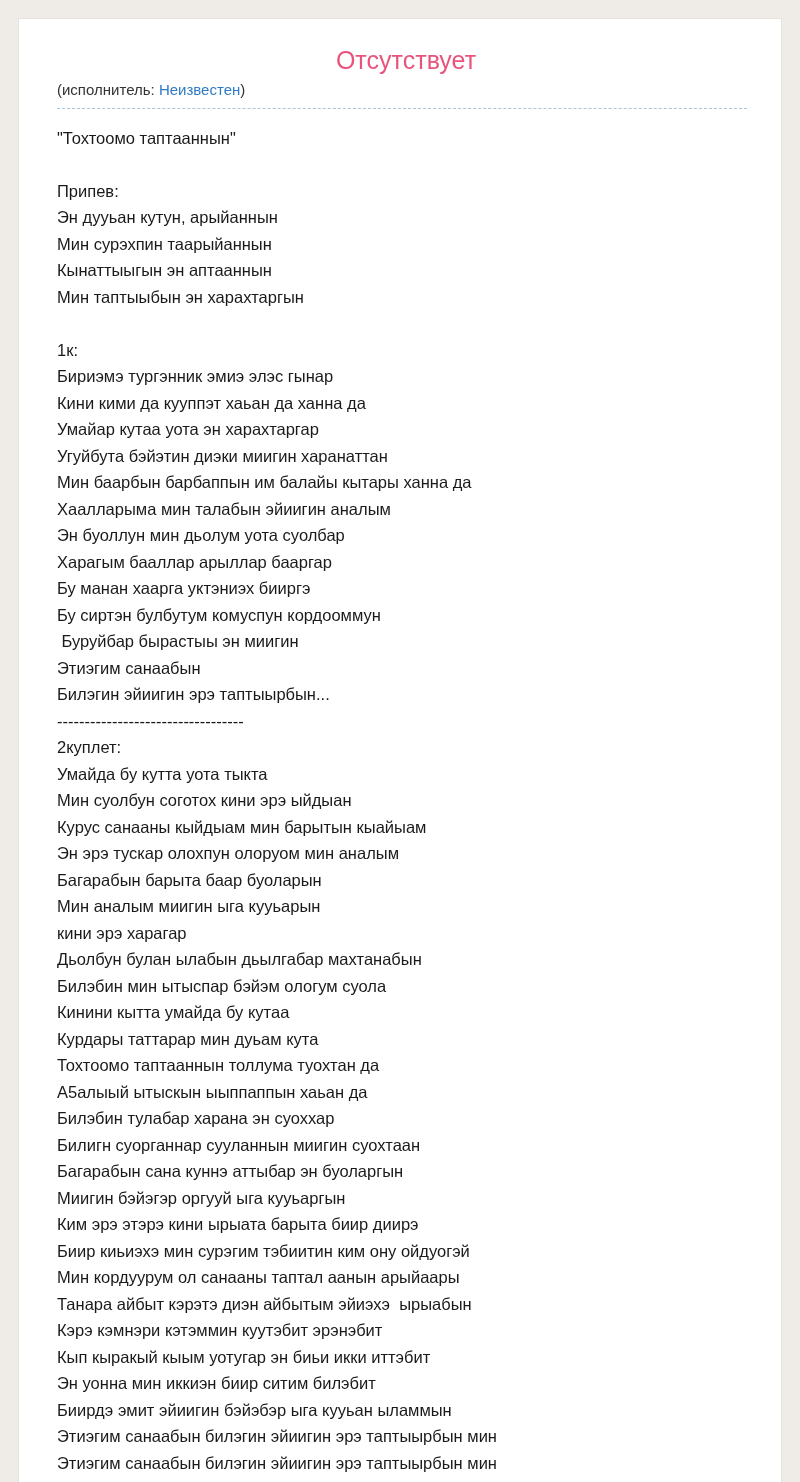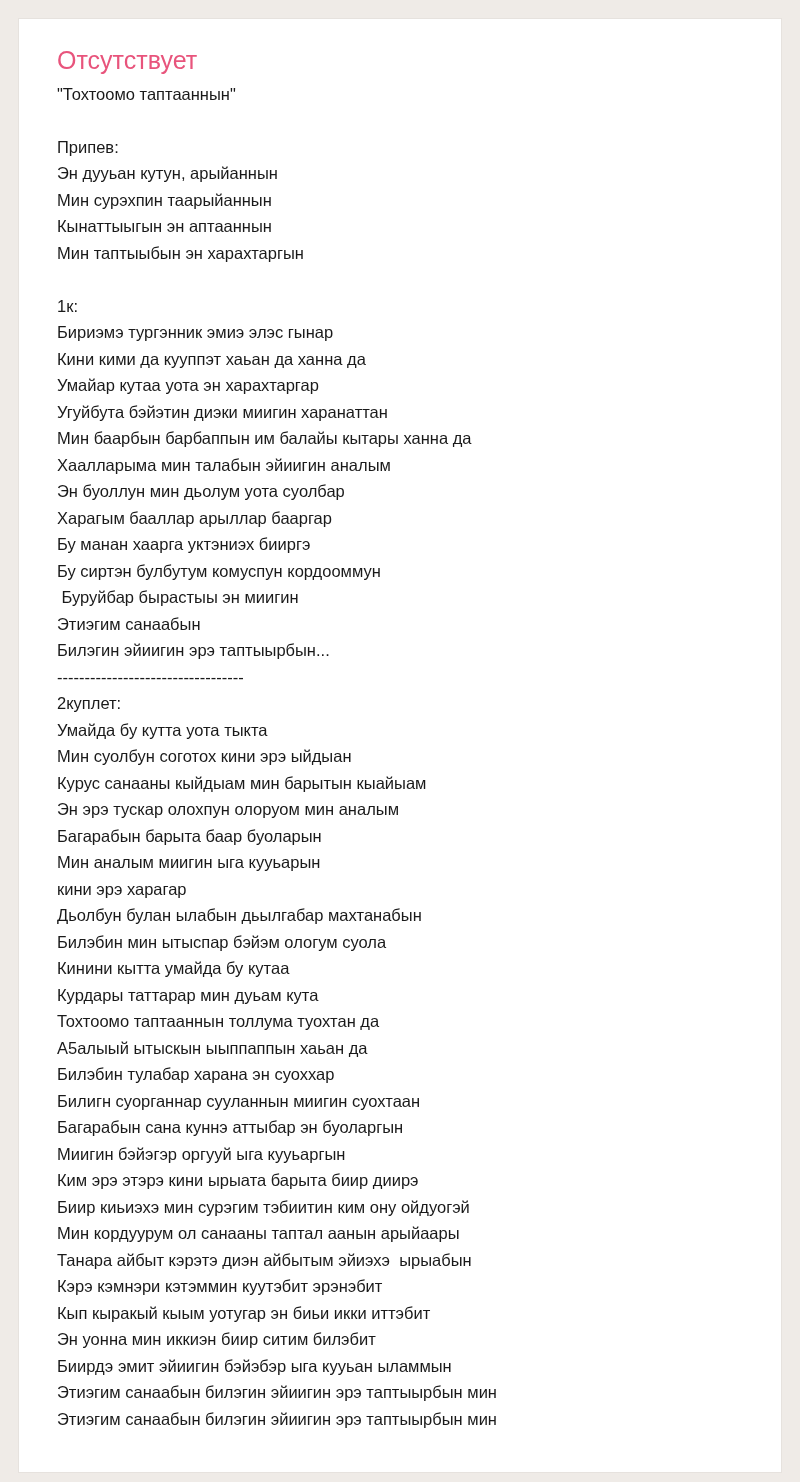--- a/index.html
+++ b/index.html
@@ -23,23 +23,24 @@
     background: #ffffff;
     box-sizing: border-box;
     min-height: 1446px;
     padding: 28px 34px 40px 38px;
     border: 1px solid #e6e2de;
   }
   .title {
     color: #e8547c;
     font-size: 25px;
     font-weight: normal;
-    margin: 0 0 6px 0;
+    margin: 0 0 6px 8px;
     line-height: 1.1;
     font-family: "Liberation Sans", sans-serif;
+    text-align: center;
   }
   .artist-line {
     font-size: 15px;
     color: #333333;
     padding-bottom: 10px;
     border-bottom: 1px dashed #a9c4dd;
     margin-bottom: 16px;
   }
   .artist-link {
     color: #2f7ac4;
@@ -52,20 +53,21 @@
     white-space: pre-wrap;
     font-family: "Liberation Sans", sans-serif;
   }
 </style>
 </head>
 <body>
 
 <div class="page">
   <div class="sheet">
     <h1 class="title">Отсутствует</h1>
+    <div class="artist-line"><span>(исполнитель:</span> <a class="artist-link" href="#">Неизвестен</a><span>)</span></div>
     <div class="lyrics">"Тохтоомо таптааннын"
 
 Припев:
 Эн дууьан кутун, арыйаннын
 Мин сурэхпин таарыйаннын
 Кынаттыыгын эн аптааннын
 Мин таптыыбын эн харахтаргын
 
 1к:
 Бириэмэ тургэнник эмиэ элэс гынар

